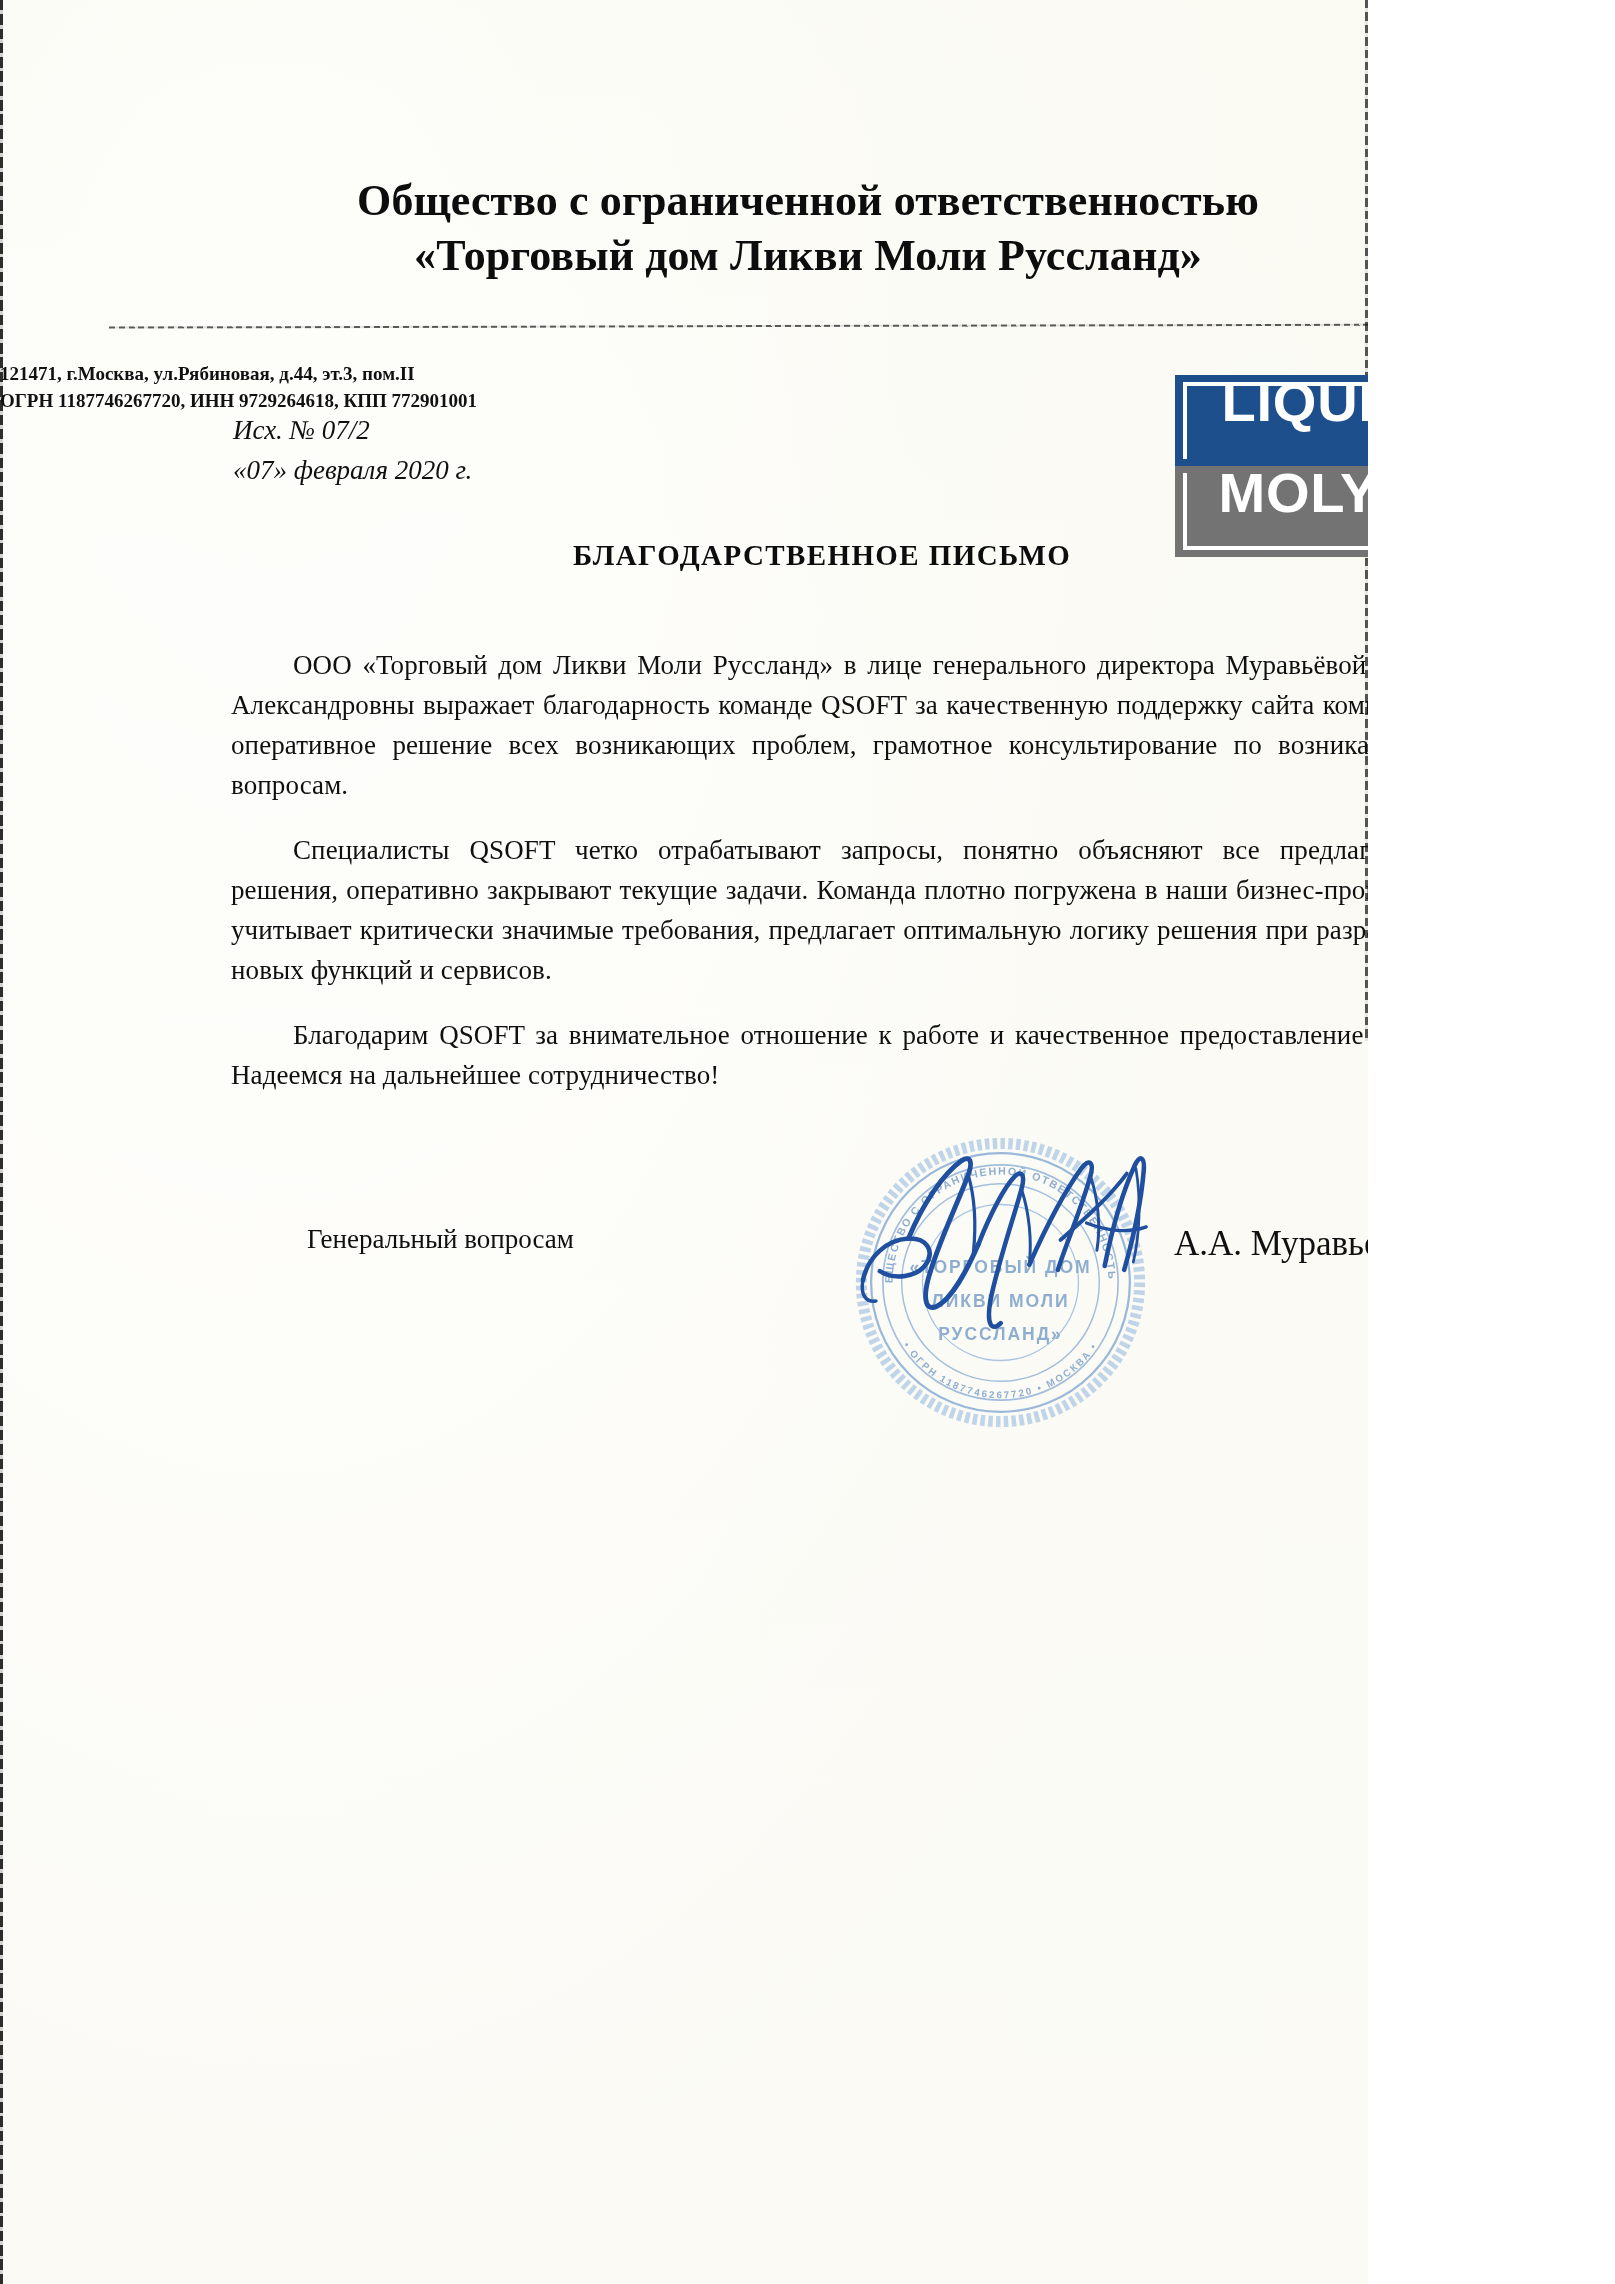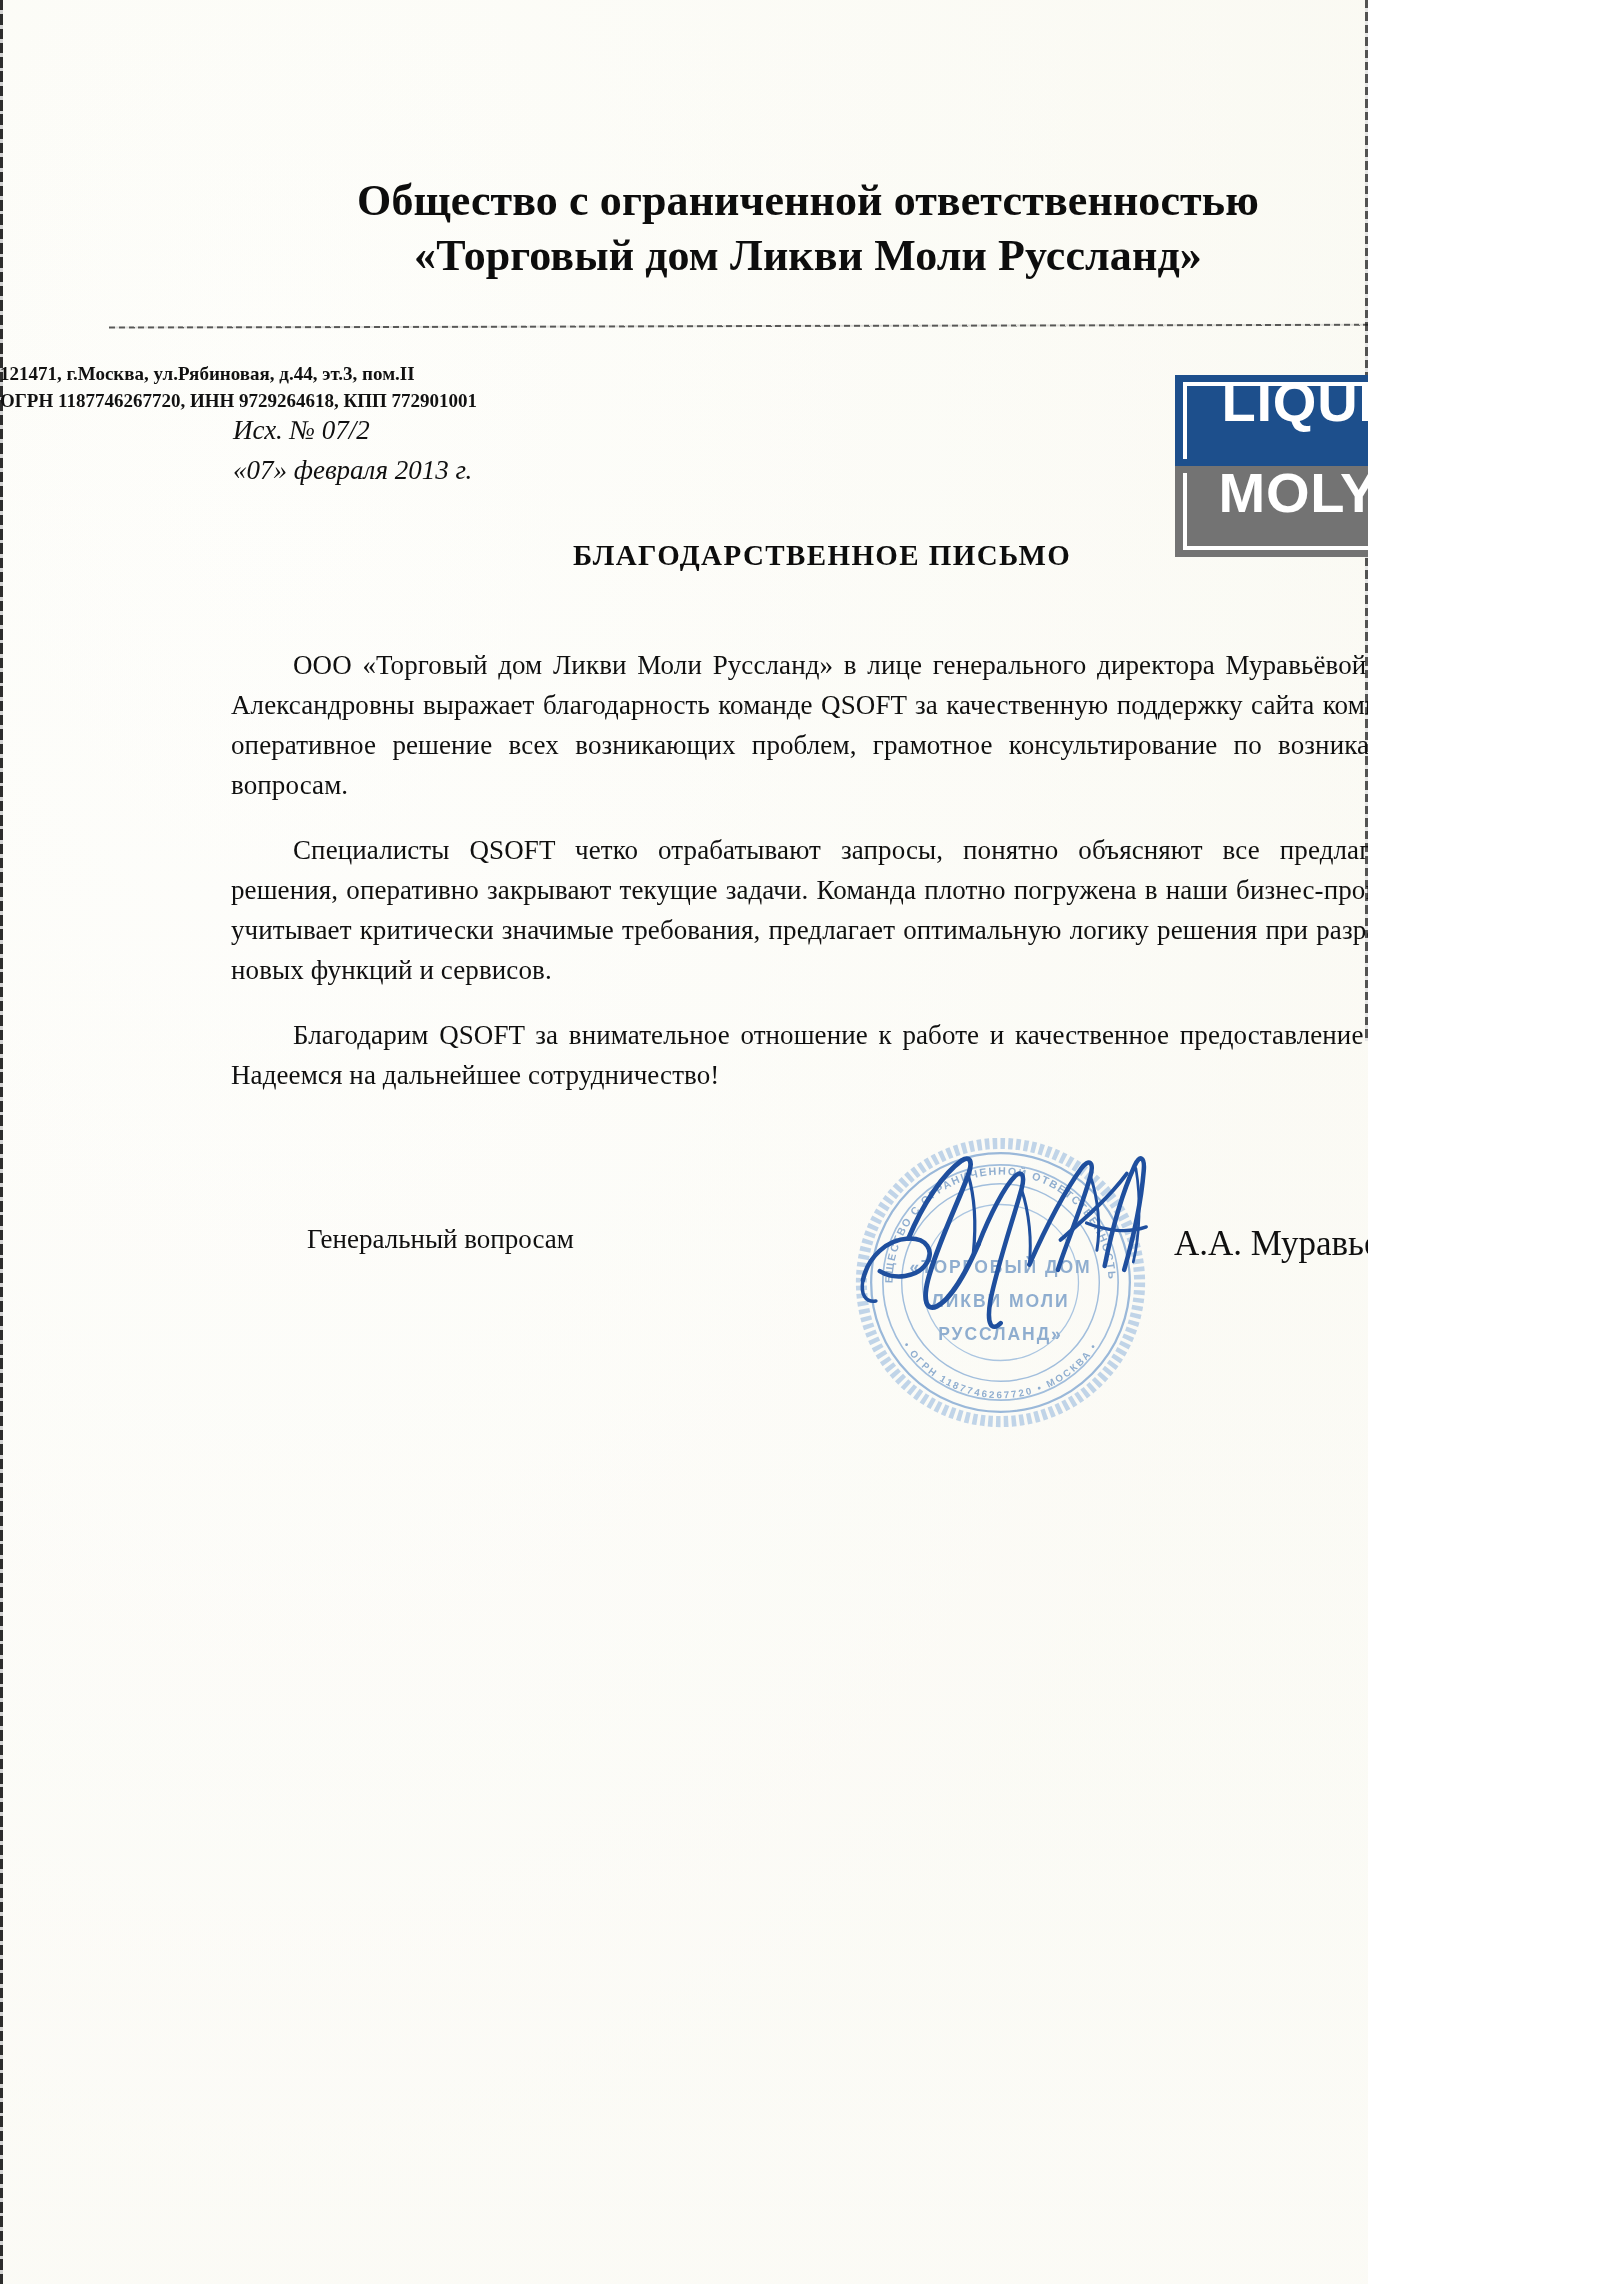--- a/index.html
+++ b/index.html
@@ -220,21 +220,21 @@
 
   <div class="rule"></div>
 
   <div class="addr">
     <span>121471, г.Москва, ул.Рябиновая, д.44, эт.3, пом.II</span>
     <span>ОГРН 1187746267720, ИНН 9729264618, КПП 772901001</span>
   </div>
 
   <div class="outgoing">
     <span>Исх. № 07/2</span>
-    <span>«07» февраля 2013 г.</span>
+    <span>«07» февраля 2020 г.</span>
   </div>
 
   <div class="logo">
     <div class="logo-half logo-top">
       <span class="logo-word">LIQUI</span>
     </div>
     <div class="logo-half logo-bot">
       <span class="logo-word">MOLY</span>
     </div>
   </div>

